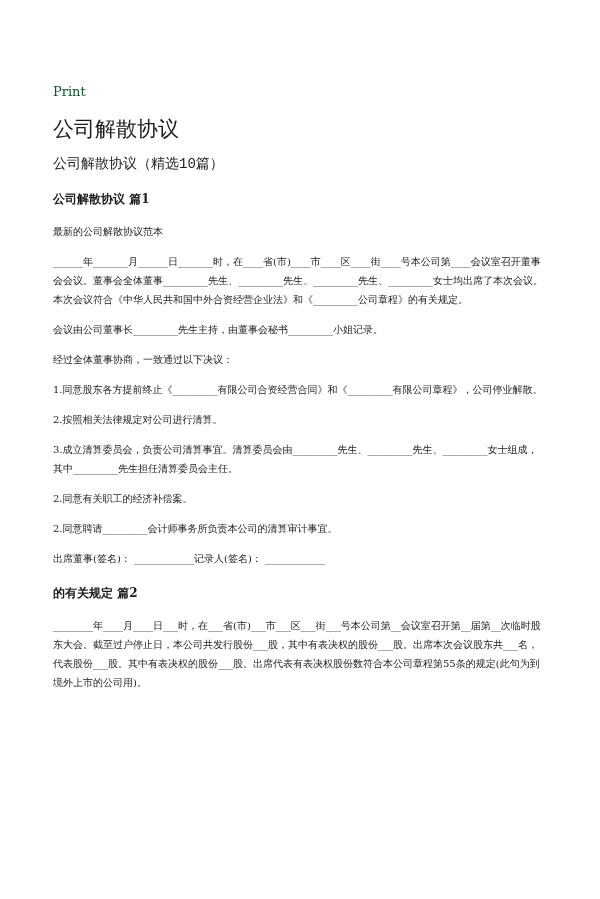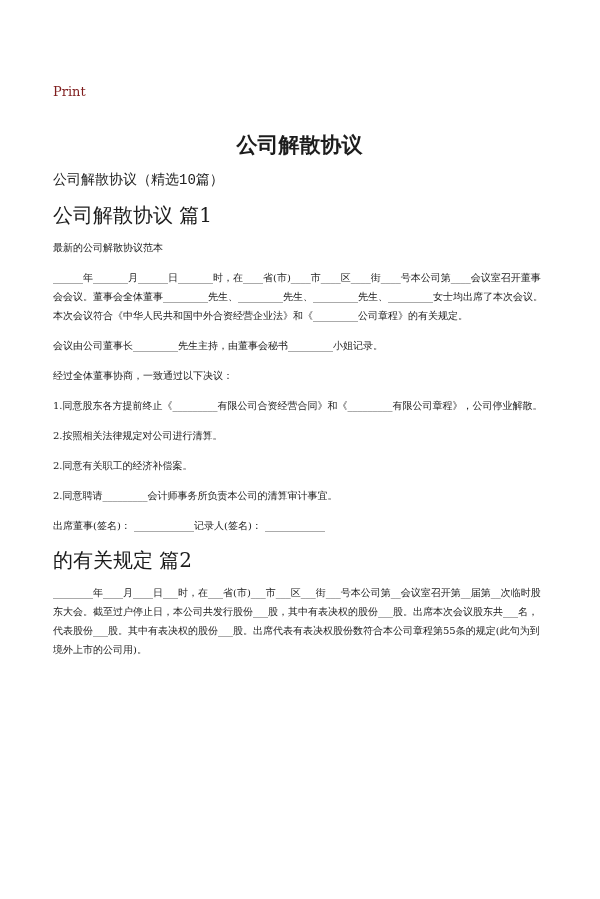--- a/index.html
+++ b/index.html
@@ -17,41 +17,40 @@
   .page {
     box-sizing: border-box;
     width: 600px;
     height: 899px;
     padding: 84px 54px 0 53px;
     background: #ffffff;
   }
   .print-link {
     font-size: 13px;
     line-height: 15px;
-    margin: 0 0 33px 0;
-    color: #7f1d1d;
+    margin: 0 0 17px 0;
+    color: #14532d;
     cursor: pointer;
   }
   .doc-title {
     font-size: 21px;
     line-height: 26px;
-    font-weight: bold;
-    text-align: center;
+    font-weight: normal;
     margin: 0 0 13px 0;
   }
   .doc-subtitle {
     font-size: 14px;
     line-height: 19px;
     margin: 0 0 14px 0;
     font-family: Liberation Mono, monospace;
   }
   .section-heading {
-    font-size: 20px;
+    font-size: 12px;
     line-height: 19px;
-    font-weight: normal;
+    font-weight: bold;
     margin: 16px 0 13px 0;
   }
   .para {
     font-size: 10px;
     line-height: 19px;
     margin: 0 0 11px 0;
     word-break: break-all;
     overflow-wrap: anywhere;
   }
   .para.sig {
@@ -83,20 +82,21 @@
     <p class="para">______年_______月______日_______时，在____省(市)____市____区____街____号本公司第____会议室召开董事会会议。董事会全体董事_________先生、_________先生、_________先生、_________女士均出席了本次会议。本次会议符合《中华人民共和国中外合资经营企业法》和《_________公司章程》的有关规定。</p>
 
     <p class="para">会议由公司董事长_________先生主持，由董事会秘书_________小姐记录。</p>
 
     <p class="para">经过全体董事协商，一致通过以下决议：</p>
 
     <p class="para">1.同意股东各方提前终止《_________有限公司合资经营合同》和《_________有限公司章程》，公司停业解散。</p>
 
     <p class="para">2.按照相关法律规定对公司进行清算。</p>
 
+    <p class="para">3.成立清算委员会，负责公司清算事宜。清算委员会由_________先生、_________先生、_________女士组成，其中_________先生担任清算委员会主任。</p>
 
     <p class="para">2.同意有关职工的经济补偿案。</p>
 
     <p class="para">2.同意聘请_________会计师事务所负责本公司的清算审计事宜。</p>
 
 
     <p class="para sig">出席董事(签名)： ____________记录人(签名)： ____________</p>
   </div>
 
   <div class="section">

